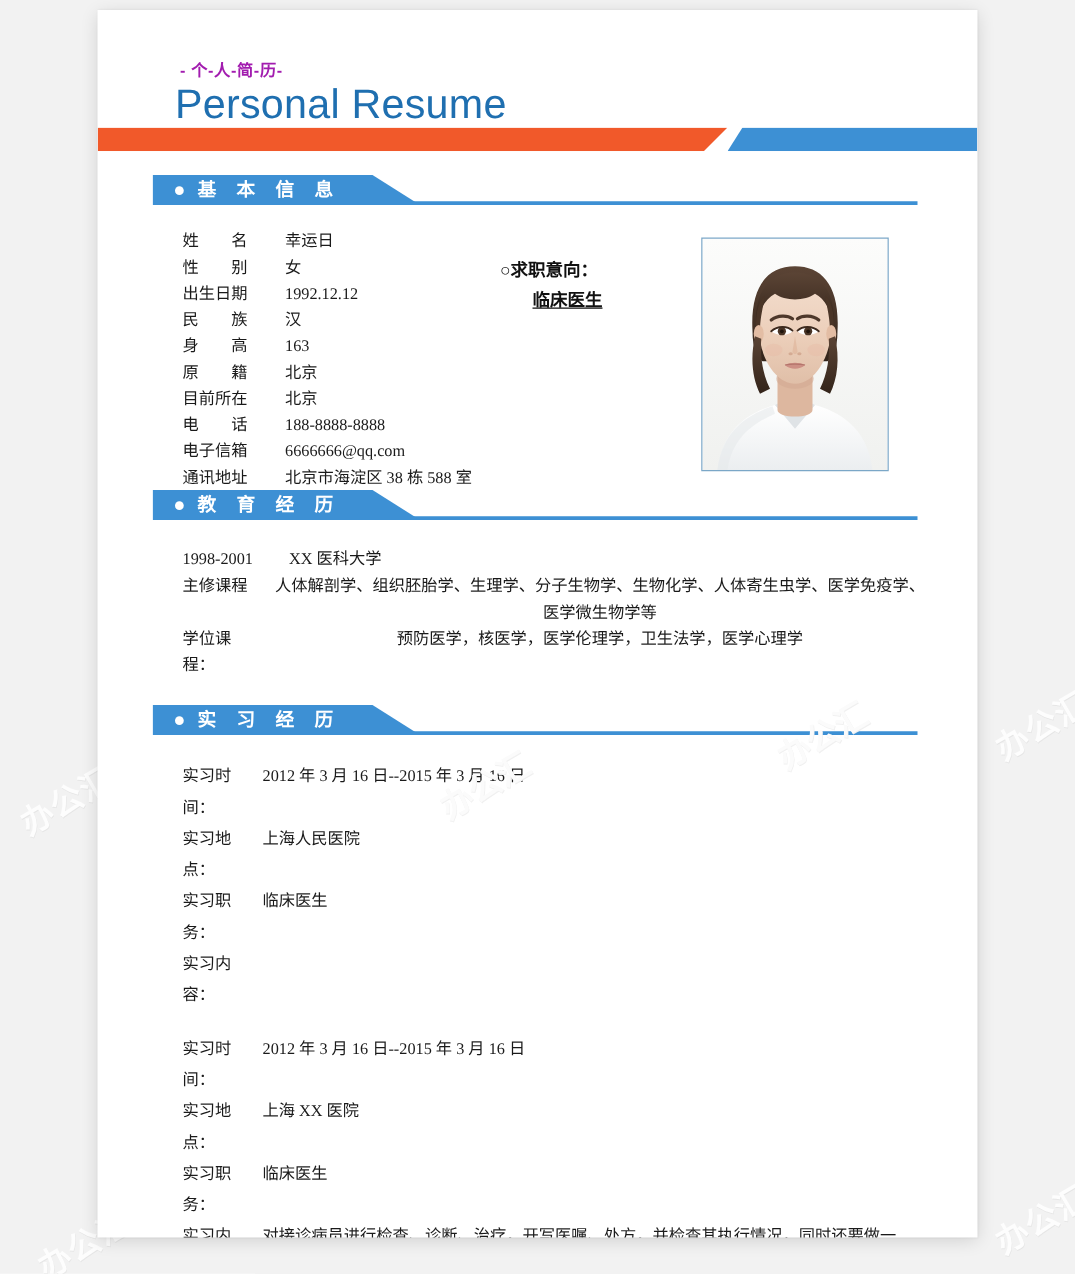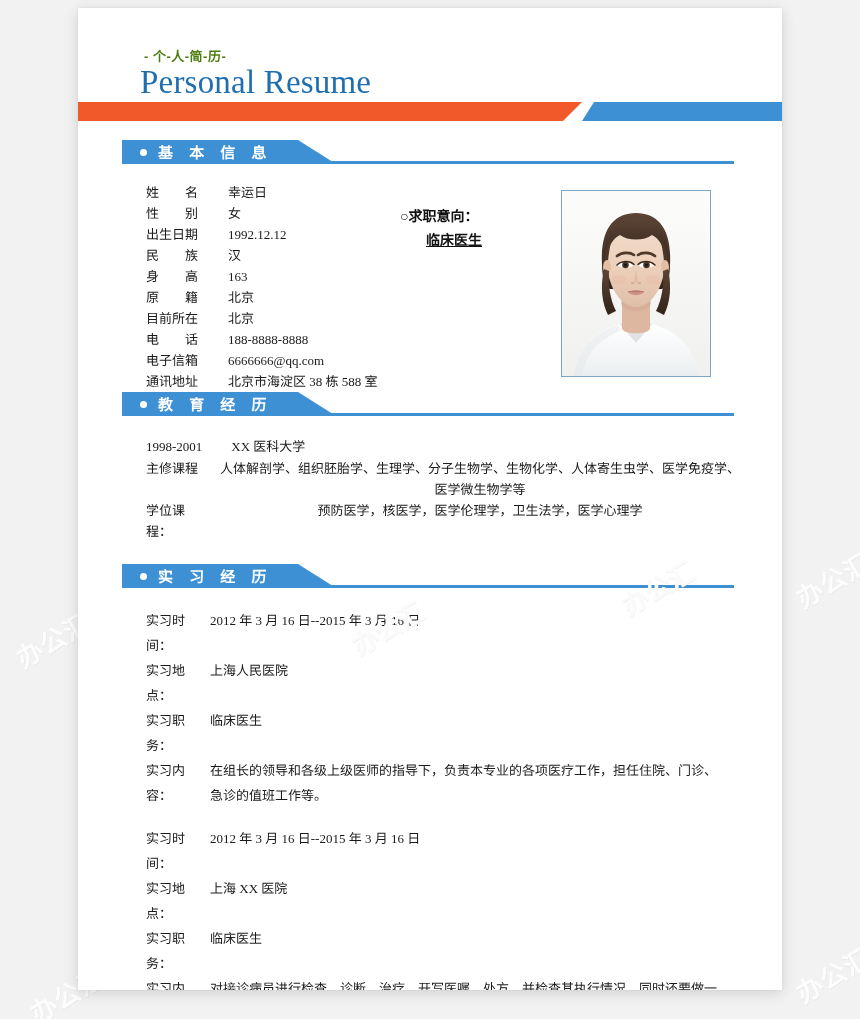--- a/index.html
+++ b/index.html
@@ -75,29 +75,29 @@
     left: 0; top: 0;
     width: 100%;
   }
   .subtitle-cn {
     position: absolute;
     left: 66px;
     top: 38px;
     font-family: "Liberation Sans", sans-serif;
     font-size: 13px;
     font-weight: 700;
-    color: #4d7c0f;
+    color: #a21caf;
     letter-spacing: .5px;
     white-space: nowrap;
   }
   .main-title {
     position: absolute;
     left: 62px;
     top: 56px;
-    font-family: Liberation Serif, serif;
+    font-family: Liberation Sans, sans-serif;
     font-size: 33px;
     font-weight: 400;
     color: #1f6fb0;
     letter-spacing: .2px;
     white-space: nowrap;
   }
 
   
   .banner {
     position: absolute;
@@ -479,24 +479,20 @@
         <div class="intern-row">
           <span class="intern-key">实习地点：</span>
           <span class="intern-val">上海人民医院</span>
         </div>
         <div class="intern-row">
           <span class="intern-key">实习职务：</span>
           <span class="intern-val">临床医生</span>
         </div>
         <div class="intern-row">
           <span class="intern-key">实习内容：</span>
-          <span class="intern-val">
-            <span>在组长的领导和各级上级医师的指导下，负责本专业的各项医疗工作，担任住院、门诊、</span>
-            <span class="cont">急诊的值班工作等。</span>
-          </span>
         </div>
       </div>
 
       <div class="intern-group">
         <div class="intern-row">
           <span class="intern-key">实习时间：</span>
           <span class="intern-val">2012 年 3 月 16 日--2015 年 3 月 16 日</span>
         </div>
         <div class="intern-row">
           <span class="intern-key">实习地点：</span>

